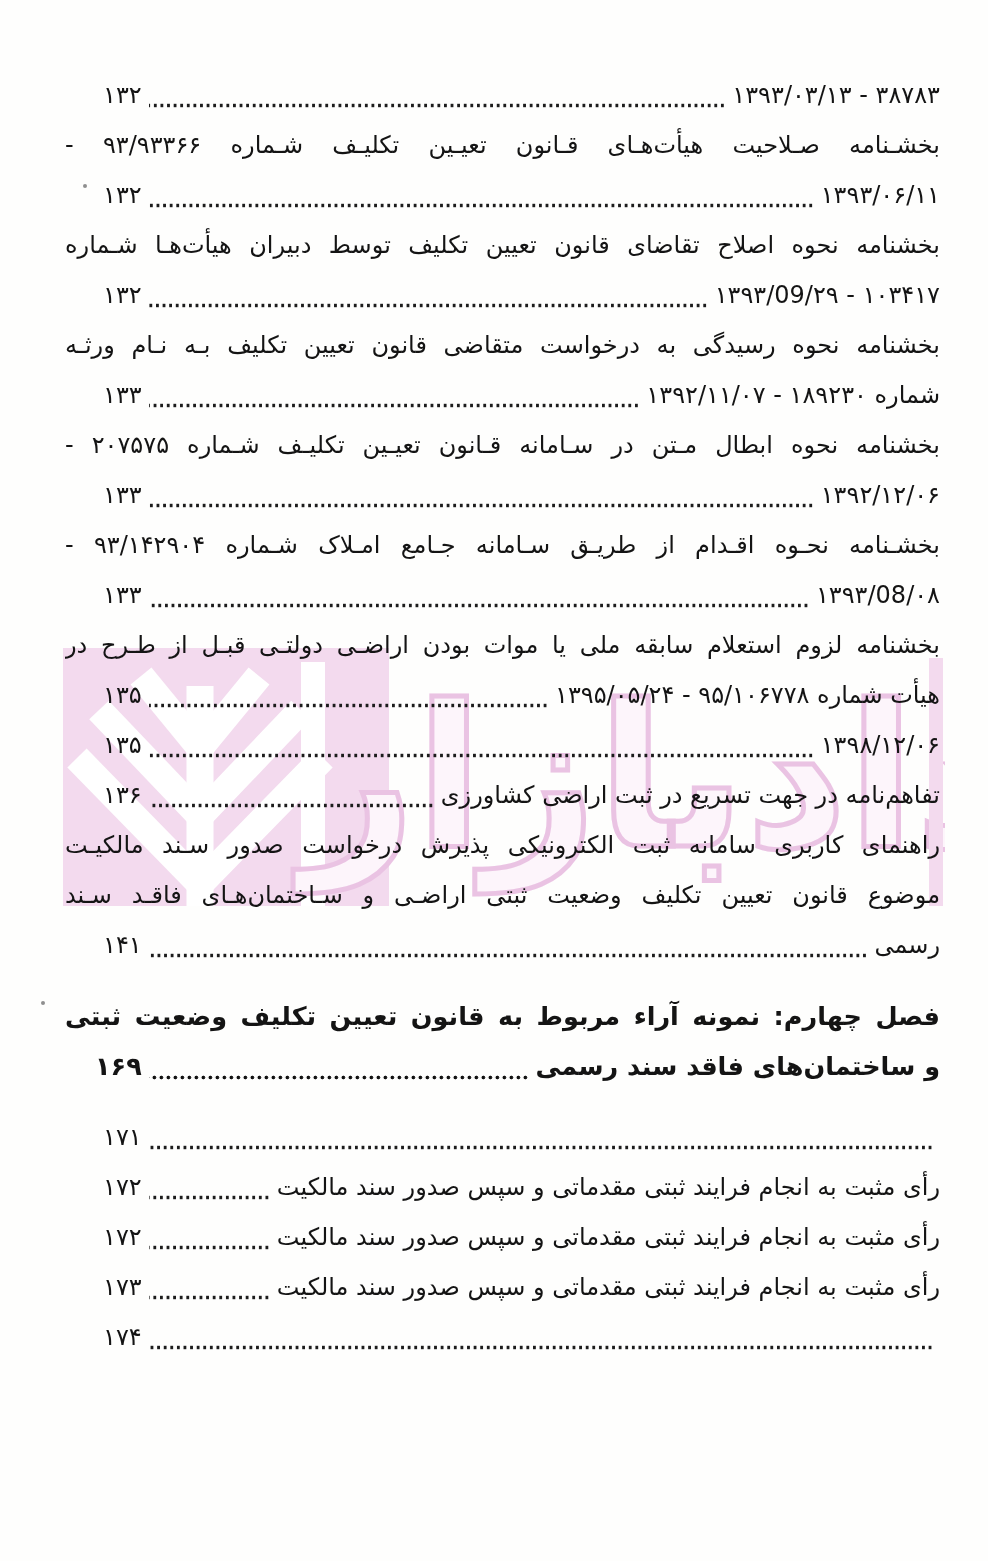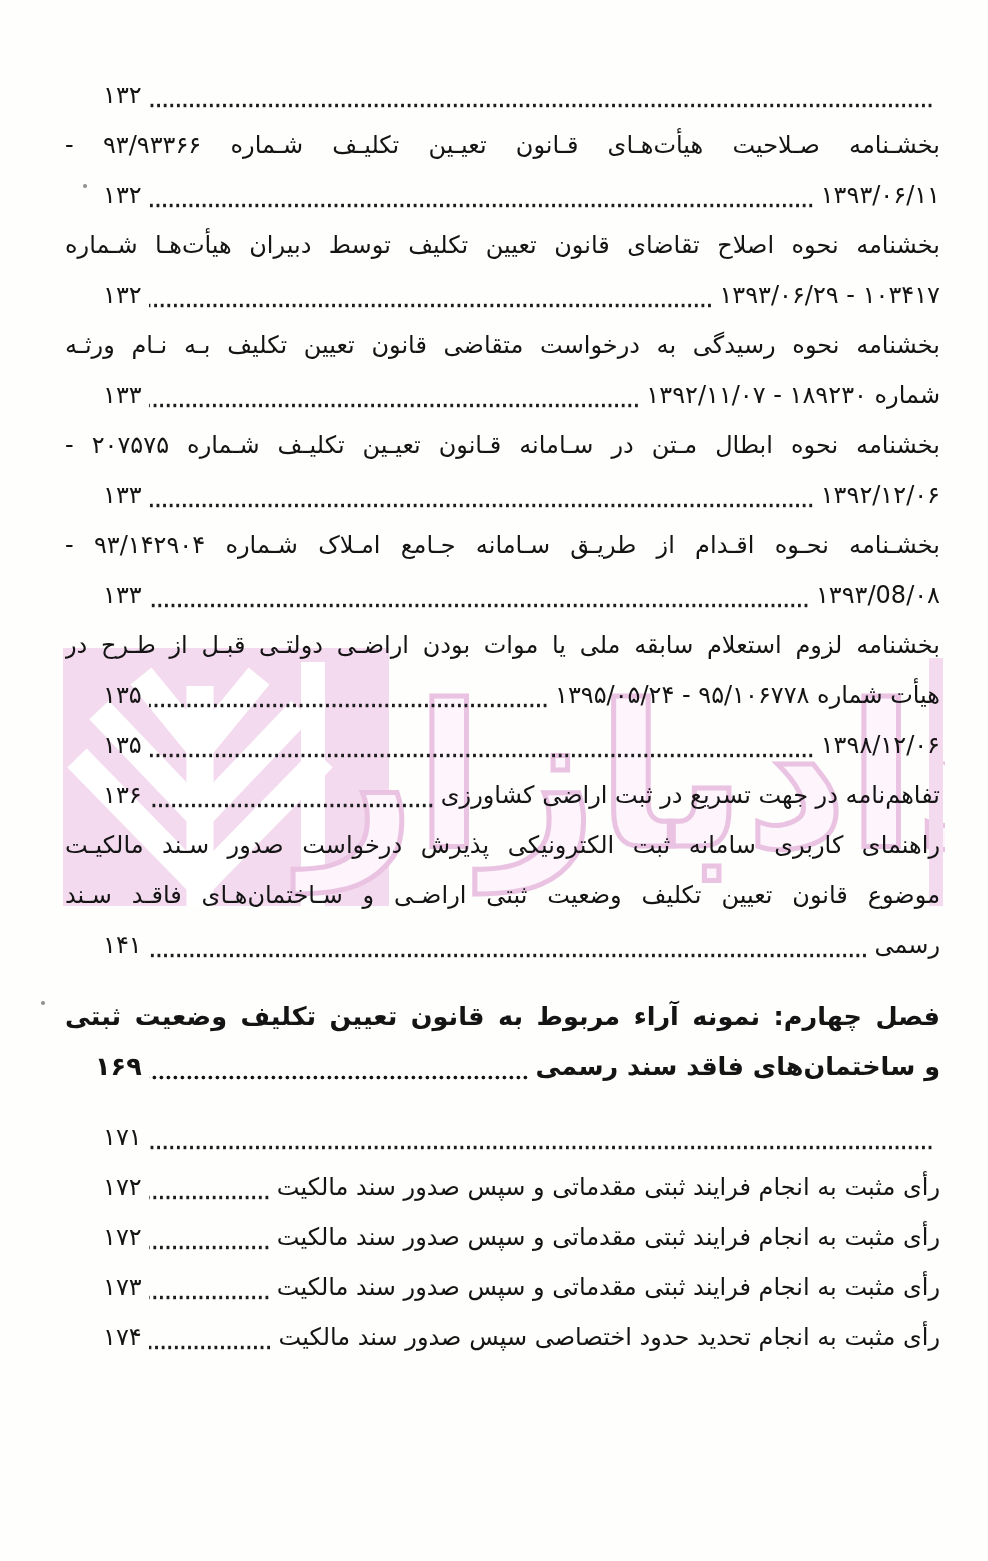--- a/index.html
+++ b/index.html
@@ -100,32 +100,33 @@
 
       <rect x="866" y="10" width="14" height="248" fill="#f3daee"></rect>
     </svg>
   </div>
 
   <div class="speck speck-1"></div>
   <div class="speck speck-2"></div>
 
   <div class="content" id="toc-list">
       <div class="line leader">
+        <span class="lt">۳۸۷۸۳ - ۱۳۹۳/۰۳/۱۳</span>
         <span class="dots"></span>
         <span class="pg">۱۳۲</span>
       </div>
       <div class="line fill"><span>بخشـنامه صـلاحیت هیأت‌هـای قـانون تعیـین تکلیـف شـماره ۹۳/۹۳۳۶۶ -</span></div>
       <div class="line leader">
         <span class="lt">۱۳۹۳/۰۶/۱۱</span>
         <span class="dots"></span>
         <span class="pg">۱۳۲</span>
       </div>
       <div class="line fill"><span>بخشنامه نحوه اصلاح تقاضای قانون تعیین تکلیف توسط دبیران هیأت‌هـا شـماره</span></div>
       <div class="line leader">
-        <span class="lt">۱۰۳۴۱۷ - ۱۳۹۳/۰۶/۲۹</span>
+        <span class="lt">۱۰۳۴۱۷ - ۱۳۹۳/09/۲۹</span>
         <span class="dots"></span>
         <span class="pg">۱۳۲</span>
       </div>
       <div class="line fill"><span>بخشنامه نحوه رسیدگی به درخواست متقاضی قانون تعیین تکلیف بـه نـام ورثـه</span></div>
       <div class="line leader">
         <span class="lt">شماره ۱۸۹۲۳۰ - ۱۳۹۲/۱۱/۰۷</span>
         <span class="dots"></span>
         <span class="pg">۱۳۳</span>
       </div>
       <div class="line fill"><span>بخشنامه نحوه ابطال مـتن در سـامانه قـانون تعیـین تکلیـف شـماره ۲۰۷۵۷۵ -</span></div>
@@ -182,19 +183,18 @@
         <span class="lt">رأی مثبت به انجام فرایند ثبتی مقدماتی و سپس صدور سند مالکیت</span>
         <span class="dots"></span>
         <span class="pg">۱۷۲</span>
       </div>
       <div class="line leader">
         <span class="lt">رأی مثبت به انجام فرایند ثبتی مقدماتی و سپس صدور سند مالکیت</span>
         <span class="dots"></span>
         <span class="pg">۱۷۳</span>
       </div>
       <div class="line leader">
-        <span class="lt">رأی مثبت به انجام تحدید حدود اختصاصی سپس صدور سند مالکیت</span>
         <span class="dots"></span>
         <span class="pg">۱۷۴</span>
       </div>
     </div>
 
 </div>
 
 </body></html>

